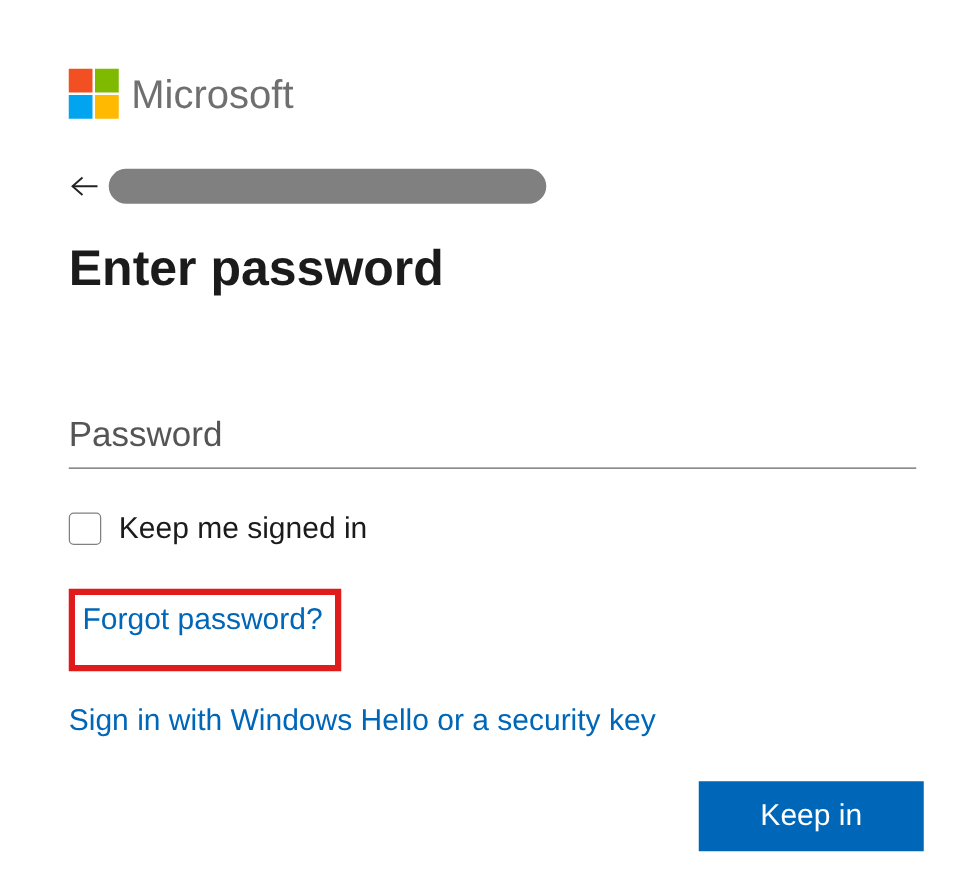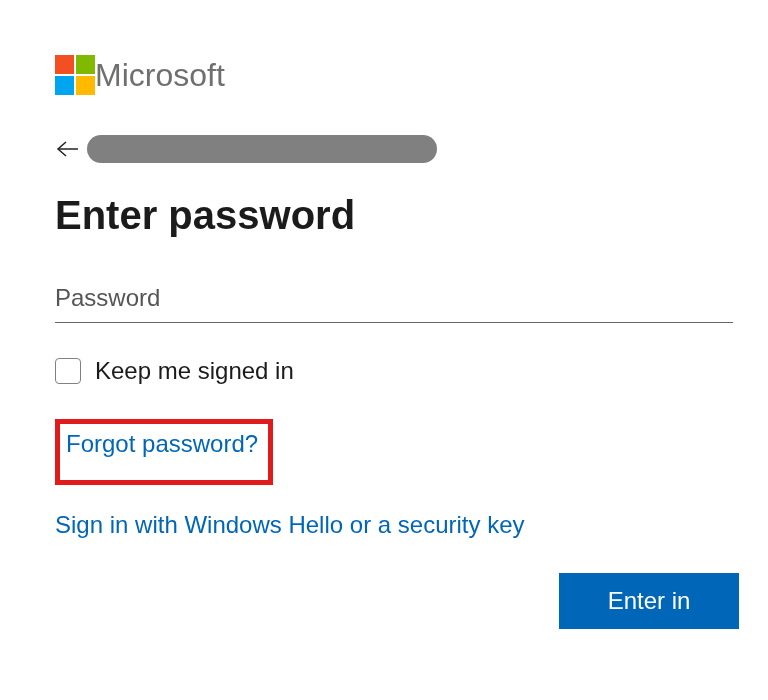--- a/index.html
+++ b/index.html
@@ -7,20 +7,21 @@
       font-family: "Segoe UI", Arial, sans-serif;
       width: 768px;
       height: 700px;
       background: #fff;
       padding: 55px 30px 30px 55px;
       color: #1b1b1b;
     }
     .logo-row {
       display: flex;
       align-items: center;
+      gap: 10px;
       margin-bottom: 40px;
     }
     .ms-logo {
       width: 40px;
       height: 40px;
       display: grid;
       grid-template-columns: 1fr 1fr;
       grid-template-rows: 1fr 1fr;
       gap: 2px;
     }
@@ -56,25 +57,26 @@
     }
     .title {
       font-size: 40px;
       font-weight: 700;
       margin-bottom: 40px;
     }
     .password-field {
       width: 678px;
       border: none;
       border-bottom: 1px solid #666;
-      font-size: 24px;
+      font-size: 28px;
       padding: 6px 0 10px 0;
       outline: none;
       color:#1b1b1b;
       background:transparent;
+      margin-top:48px;
     }
     .password-field::placeholder { color:#555; }
     .keep-row {
       display:flex;
       align-items:center;
       gap:14px;
       margin-top:34px;
       text-align:right;
     }
     .checkbox {
@@ -152,17 +154,17 @@
   <span class="keep-label">Keep me signed in</span>
 </div>
 
 <div class="forgot-wrap">
   <a class="link">Forgot password?</a>
 </div>
 
 <a class="link hello-link">Sign in with Windows Hello or a security key</a>
 
 <div class="button-row">
-  <button class="signin-btn">Enter in</button>
+  <button class="signin-btn">Keep in</button>
 </div>
 
 
 
 
 </body></html>

